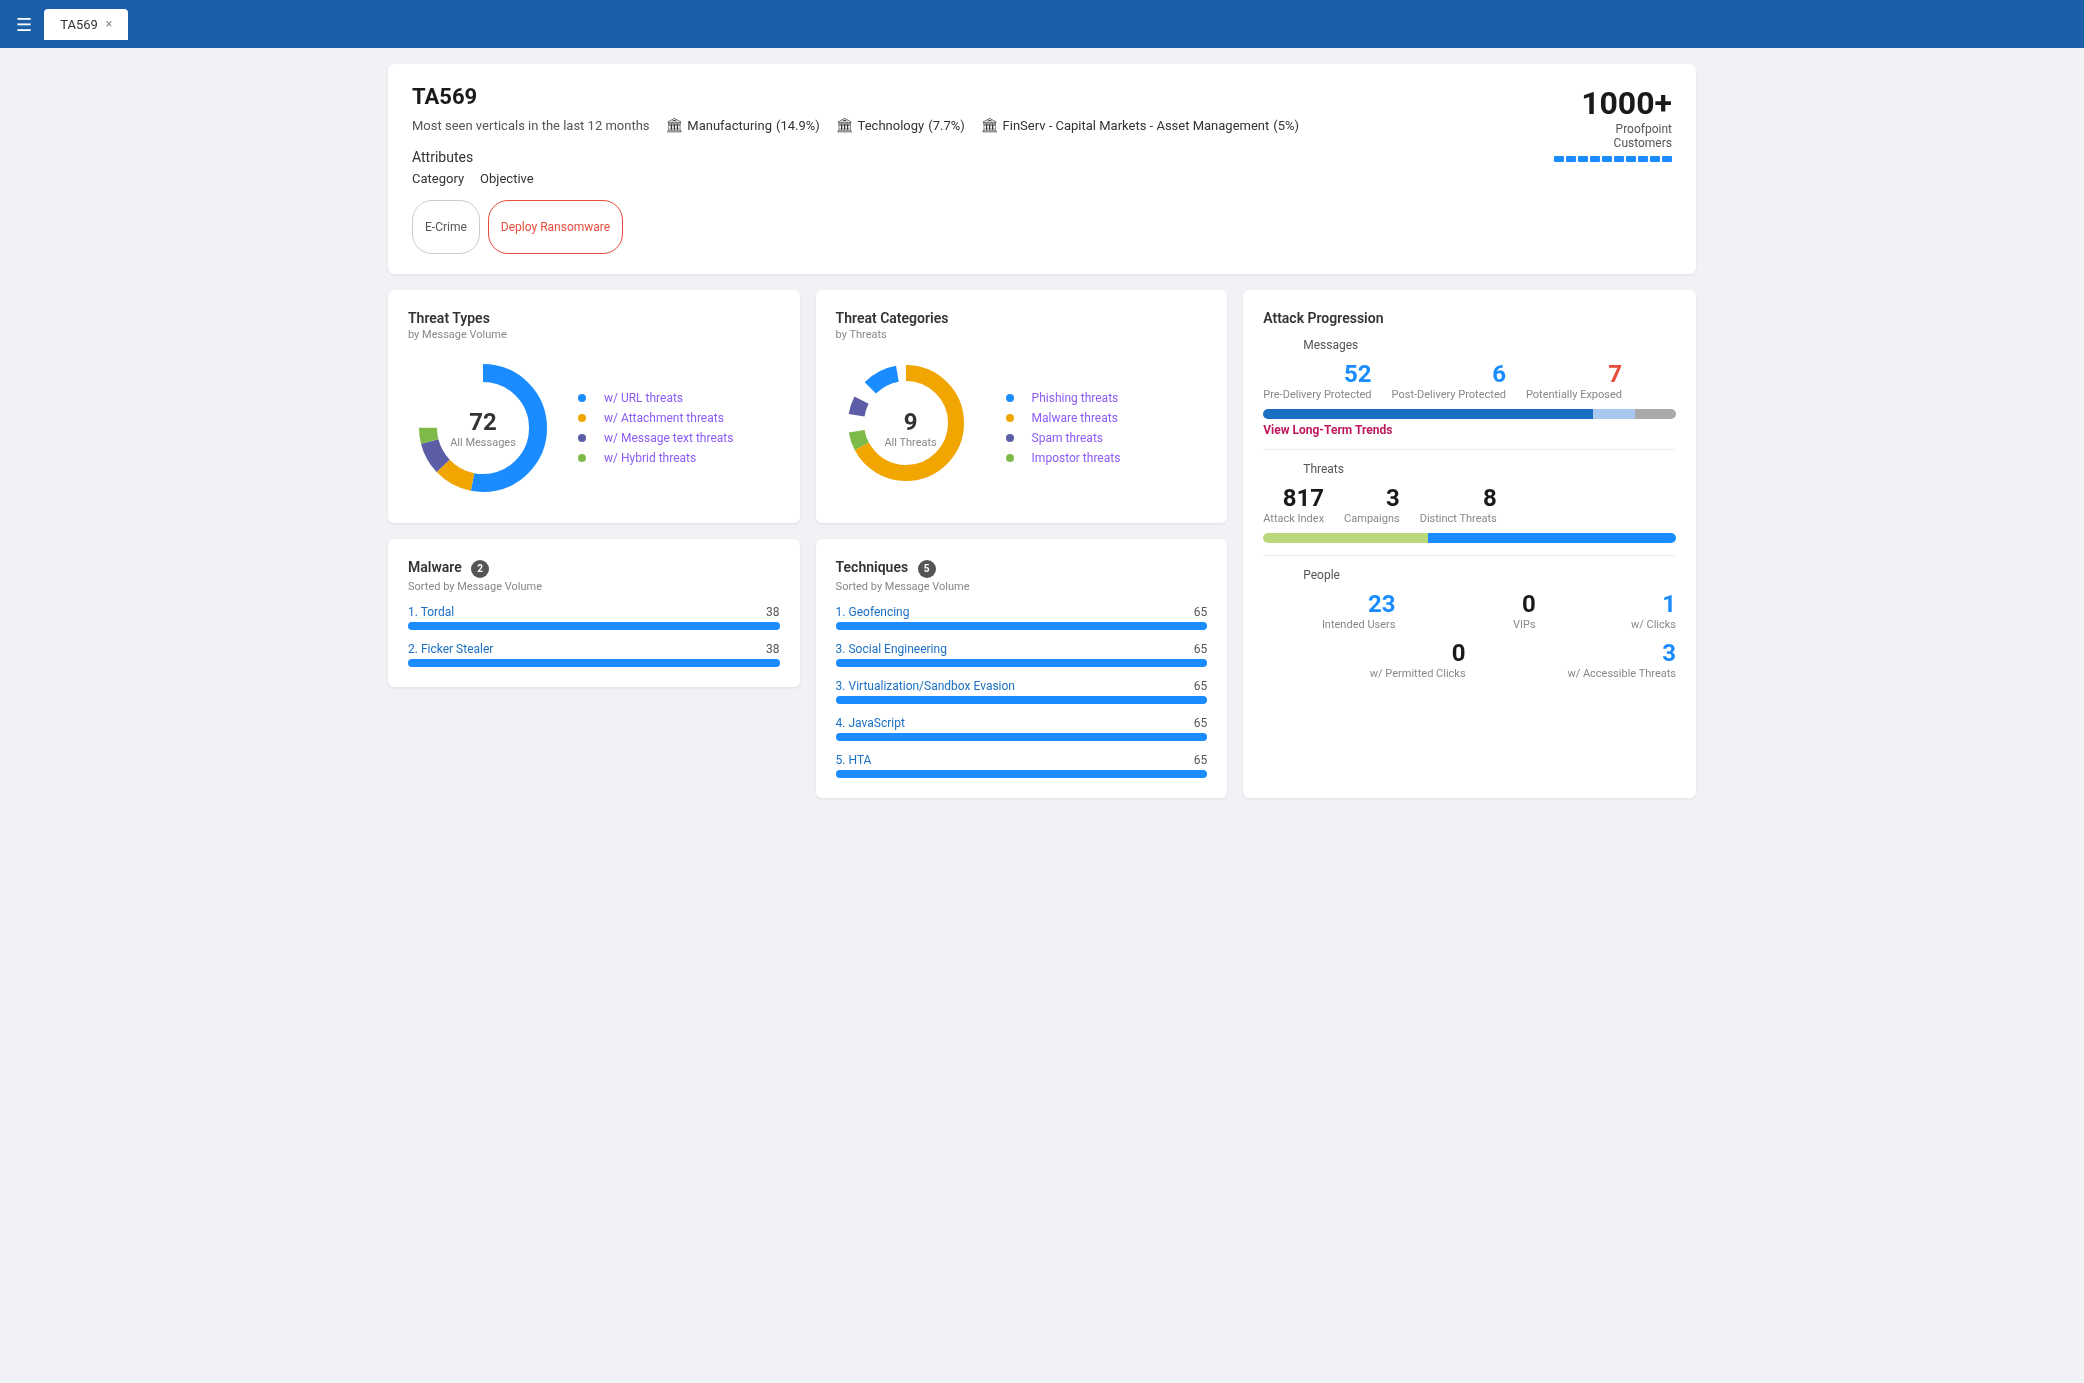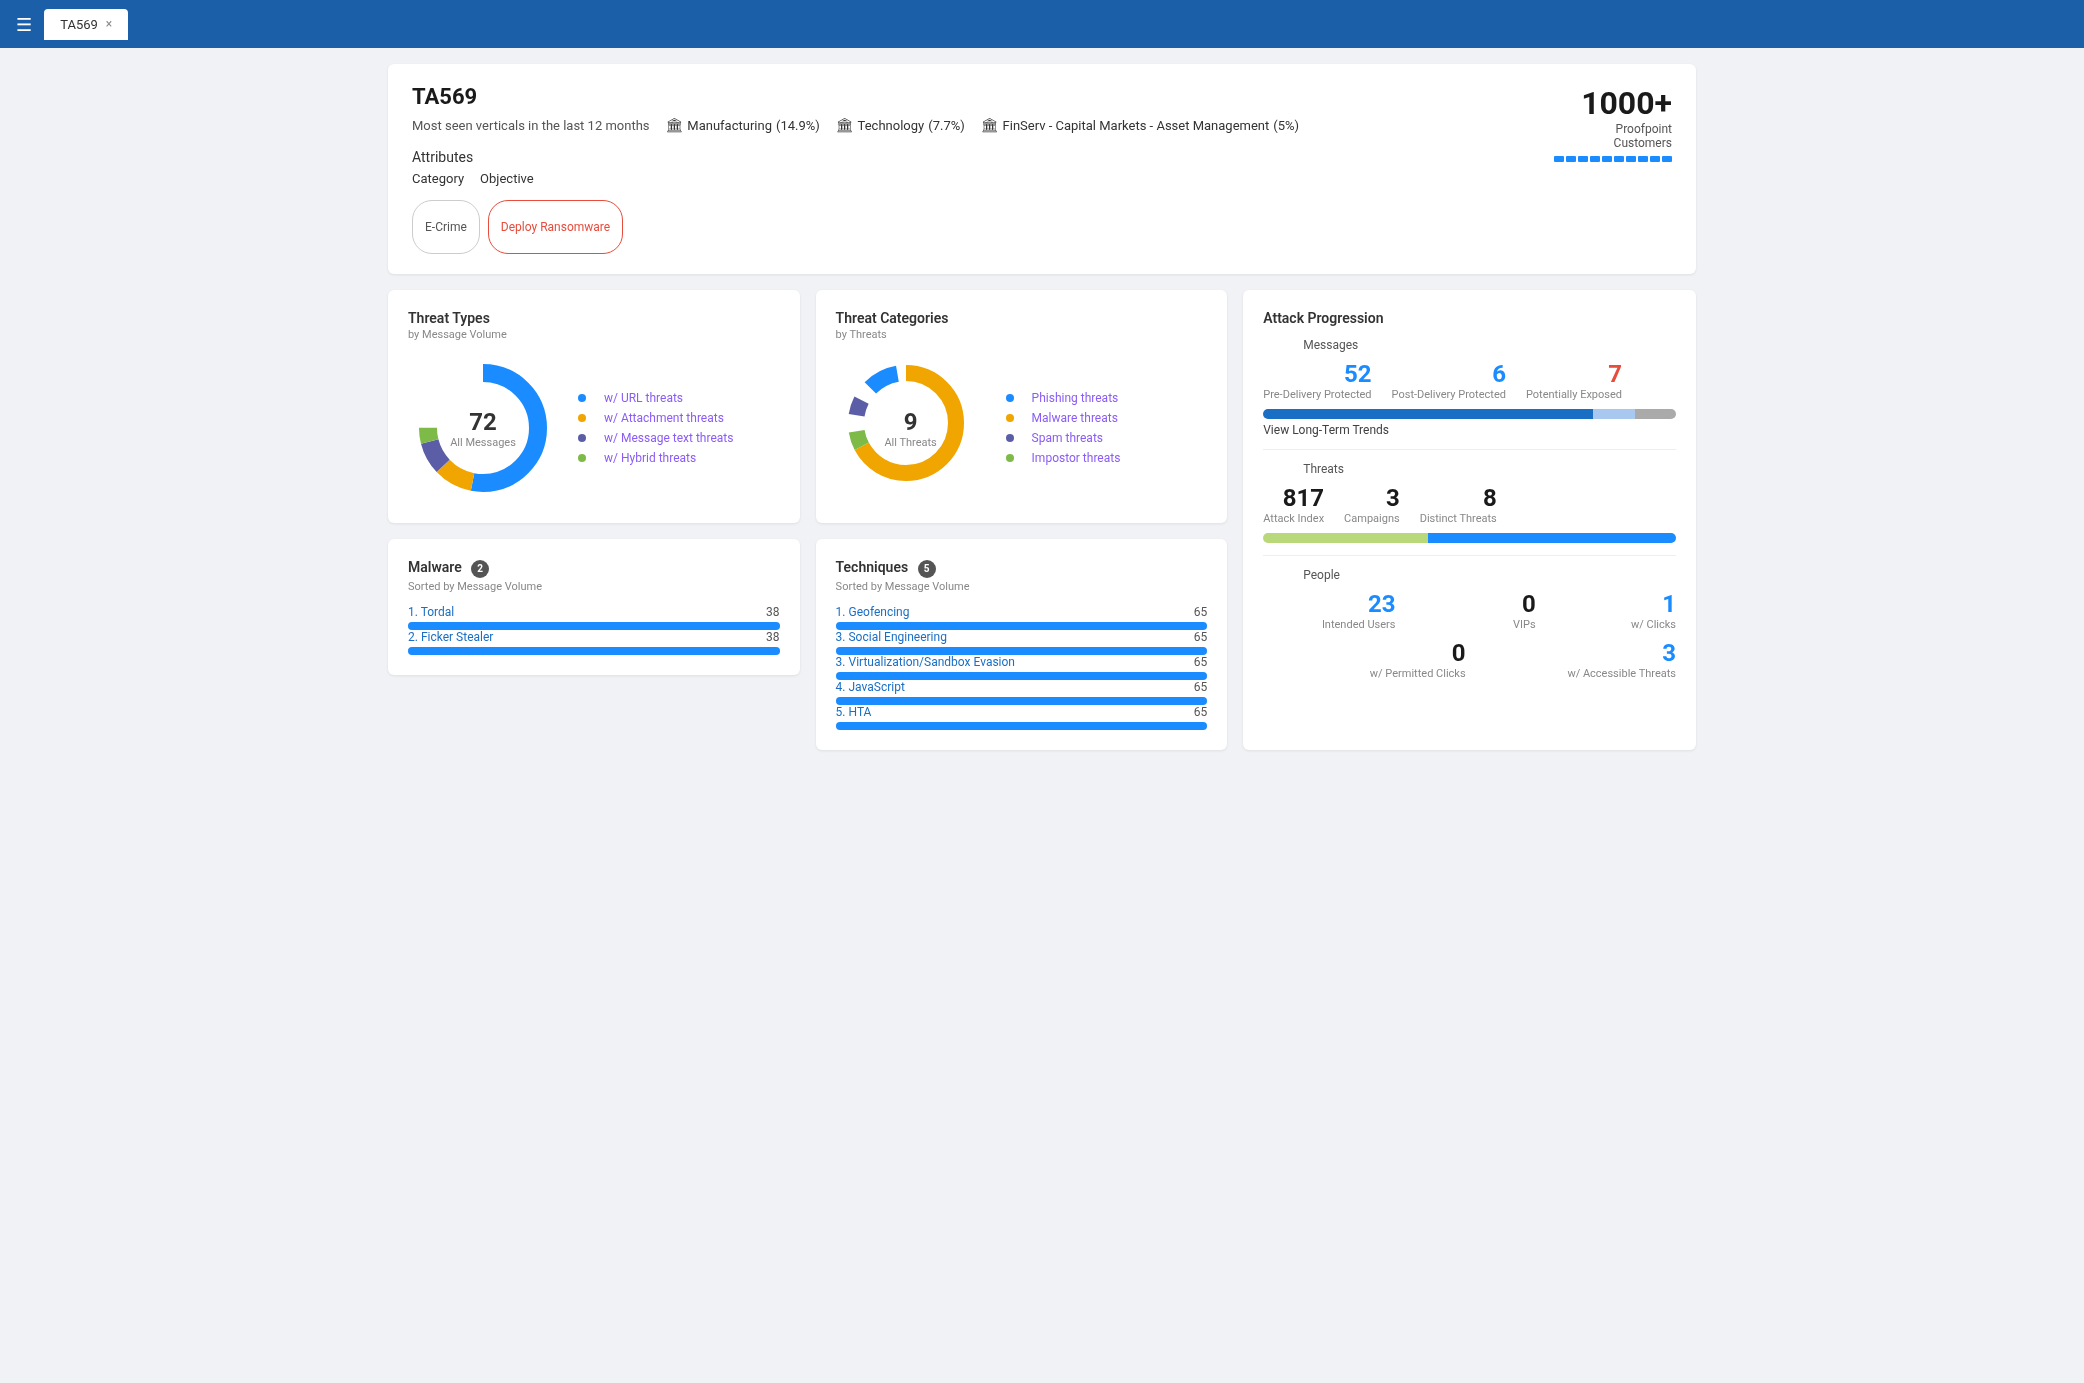--- a/index.html
+++ b/index.html
@@ -47,42 +47,42 @@
     .donut-wrapper { display: flex; align-items: center; gap: 20px; }
     .donut-container { position: relative; width: 150px; height: 150px; flex-shrink: 0; }
     .donut-center { position: absolute; top: 50%; left: 50%; transform: translate(-50%, -50%); text-align: center; }
     .donut-center .num { font-size: 24px; font-weight: 700; color: #333; }
     .donut-center .lbl { font-size: 11px; color: #888; }
     .legend { display: flex; flex-direction: column; gap: 6px; }
     .legend-item { display: flex; align-items: center; gap: 18px; font-size: 12px; color: #8b5cf6; }
     .legend-dot { width: 8px; height: 8px; border-radius: 50%; flex-shrink: 0; }
 
     
-    .bar-list { display: flex; flex-direction: column; }
+    .bar-list { display: flex; flex-direction: column; gap: 12px; }
     .bar-item { display: flex; flex-direction: column; gap: 3px; }
     .bar-item-header { display: flex; justify-content: space-between; align-items: center; }
     .bar-item-label { font-size: 12px; color: #1a6fc4; cursor: pointer; }
     .bar-item-val { font-size: 12px; color: #555; }
     .bar-track { height: 8px; background: #e8e8e8; border-radius: 4px; width: 100%; }
     .bar-fill { height: 100%; border-radius: 4px; background: #1a8cff; }
 
     
     .badge { display: inline-flex; align-items: center; justify-content: center; background: #555; color: white; border-radius: 10px; font-size: 10px; font-weight: 700; width: 18px; height: 18px; margin-left: 6px; }
 
     
     .ap-section-title { font-size: 12px; color: #555; margin-bottom: 8px; margin-top: 12px; margin-left: 40px; }
     .ap-metrics { display: flex; gap: 20px; margin-bottom: 8px; }
     .ap-metric { display: flex; flex-direction: column; align-items: flex-end; }
     .ap-metric .big { font-size: 24px; font-weight: 700; }
     .ap-metric .big.blue { color: #1a8cff; }
     .ap-metric .big.red { color: #e74c3c; }
     .ap-metric .sub { font-size: 11px; color: #888; }
     .ap-bar { height: 10px; width: 100%; border-radius: 5px; overflow: hidden; display: flex; margin-bottom: 4px; }
     .ap-bar-seg { height: 100%; }
-    .ap-link { color: #404040; font-size: 12px; cursor: pointer; margin-top: 4px; display: block; }
+    .ap-link { color: #be185d; font-size: 12px; cursor: pointer; margin-top: 4px; display: block; font-weight: bold; }
     .divider { border: none; border-top: 1px solid #eee; margin: 12px 0; }
     .people-grid { display: grid; grid-template-columns: 1fr 1fr 1fr; gap: 8px; }
     .people-grid-2 { display: grid; grid-template-columns: 1fr 1fr; gap: 8px; margin-top: 8px; }
   </style>
 </head>
 <body>
 
 <div class="topbar">
   <div class="topbar-menu">☰</div>
   <div class="topbar-tab">

